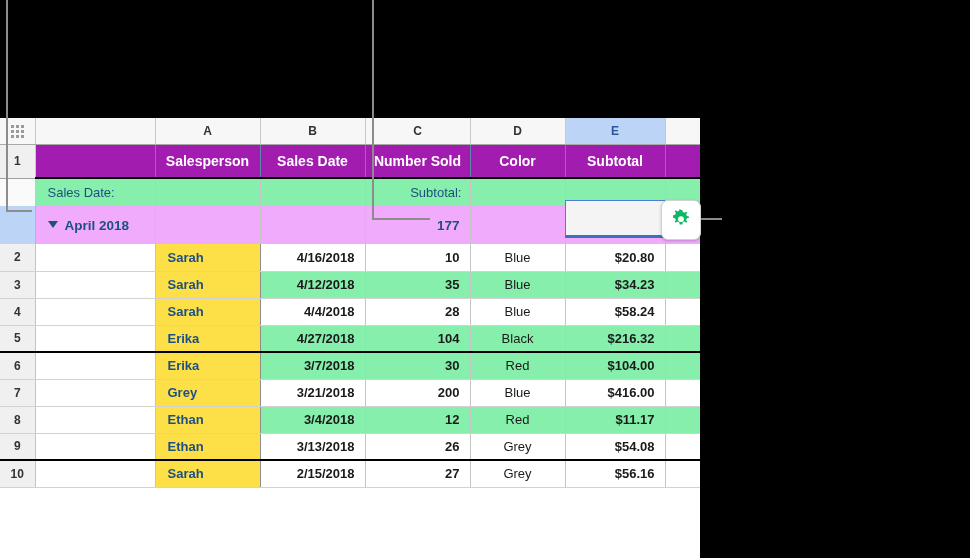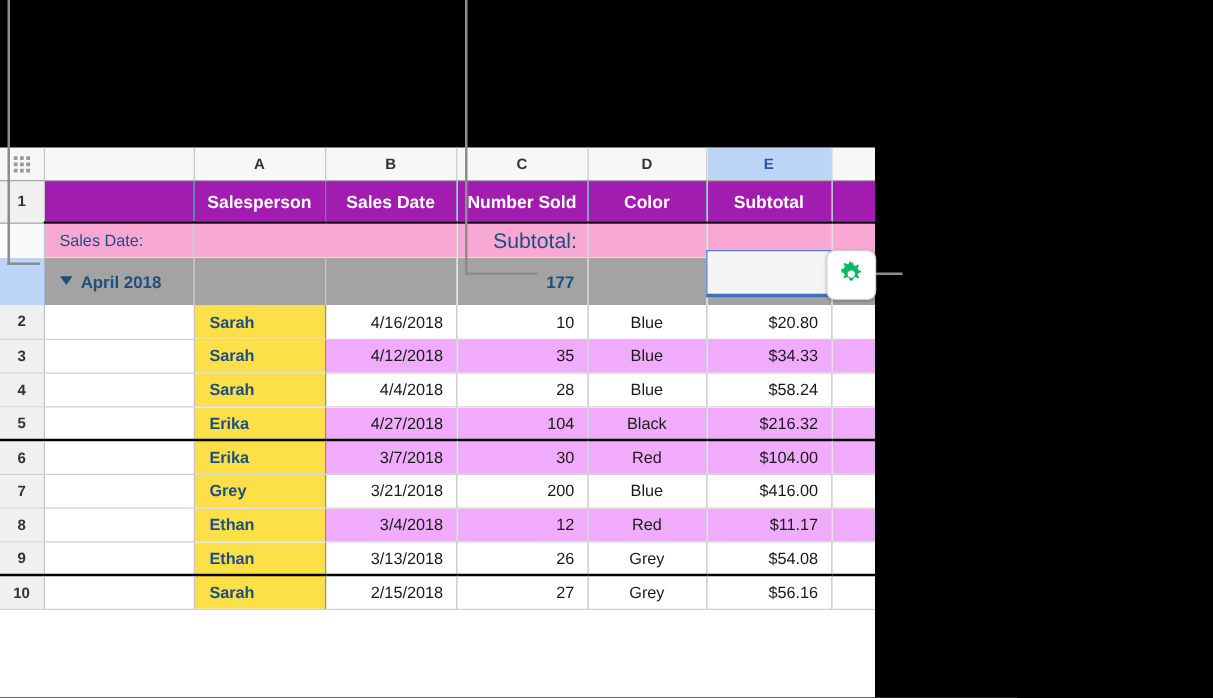--- a/index.html
+++ b/index.html
@@ -129,43 +129,43 @@
     border-right: 1px solid #9fb8de;
   }
   td.rownum.plainblank {
     background: #fafafa;
     border-right: 1px solid #c8c8c8;
   }
 
   
   tr.summary-label td {
     height: 28px;
-    background: #f9a8d4;
+    background: #86efac;
     border-right: 1px solid #c4c4c4;
     border-bottom: none;
   }
   tr.summary-label td.catlabel {
     color: #1d4f82;
     font-size: 13px;
     text-align: left;
     padding-left: 12px;
   }
   tr.summary-label td.sublabel {
     color: #1d4f82;
-    font-size: 17px;
+    font-size: 13px;
     text-align: right;
     padding-right: 8px;
     padding-left: 16px;
   }
   tr.summary-label td.last { border-right: none; }
 
   
   tr.grouprow td {
     height: 38px;
-    background: #a3a3a3;
+    background: #f0abfc;
     border-right: 1px solid #c4c4c4;
     border-bottom: 1px solid #8a8a8a;
   }
   tr.grouprow td.groupname {
     color: #1d4f82;
     font-weight: bold;
     font-size: 13.5px;
     text-align: left;
     padding-left: 12px;
   }
@@ -202,24 +202,24 @@
   tr.datarow td.c-name {
     background: #fde047;
     color: #1d4f82;
     font-weight: bold;
     font-size: 13px;
     text-align: left;
     padding-left: 12px;
     border-right: 1px solid #8e8e8e;
   }
   tr.datarow td.c-blankcat { background: #ffffff; }
-  tr.datarow td.num { text-align: right; padding-right: 10px; }
+  tr.datarow td.num { text-align: right; padding-right: 10px; font-weight: bold; }
   tr.datarow td.ctr { text-align: center; }
   tr.datarow td.last { border-right: none; }
-  tr.datarow.shade td.sh { background: #f0abfc; margin-top: 40px; }
+  tr.datarow.shade td.sh { background: #86efac; margin-top: 40px; }
   tr.datarow.plain td.sh { background: #ffffff; }
   tr.datarow.lastofgroup td { border-bottom: 2px solid #000000; }
 
   
   .selcell-wrap { position: relative; }
   #selcell {
     position: absolute;
     left: 565px; top: 82px;
     width: 100px; height: 38px;
     border: 1px solid #4a7fd4;
@@ -349,21 +349,21 @@
             <td class="num sh">$20.80</td>
             <td class="last sh"></td>
           </tr>
           <tr class="datarow shade">
             <td class="rownum">3</td>
             <td class="c-blankcat"></td>
             <td class="c-name">Sarah</td>
             <td class="num sh">4/12/2018</td>
             <td class="num sh">35</td>
             <td class="ctr sh">Blue</td>
-            <td class="num sh">$34.33</td>
+            <td class="num sh">$34.23</td>
             <td class="last sh"></td>
           </tr>
           <tr class="datarow plain">
             <td class="rownum">4</td>
             <td class="c-blankcat"></td>
             <td class="c-name">Sarah</td>
             <td class="num sh">4/4/2018</td>
             <td class="num sh">28</td>
             <td class="ctr sh">Blue</td>
             <td class="num sh">$58.24</td>

